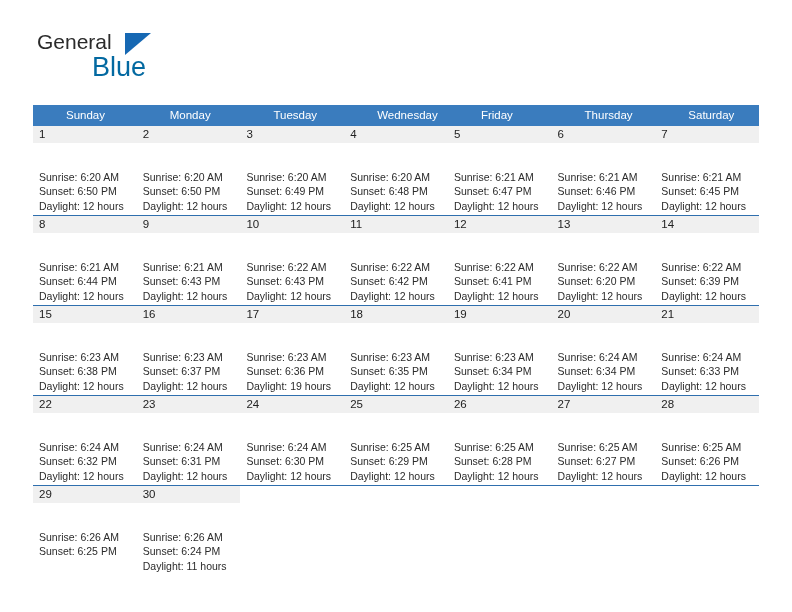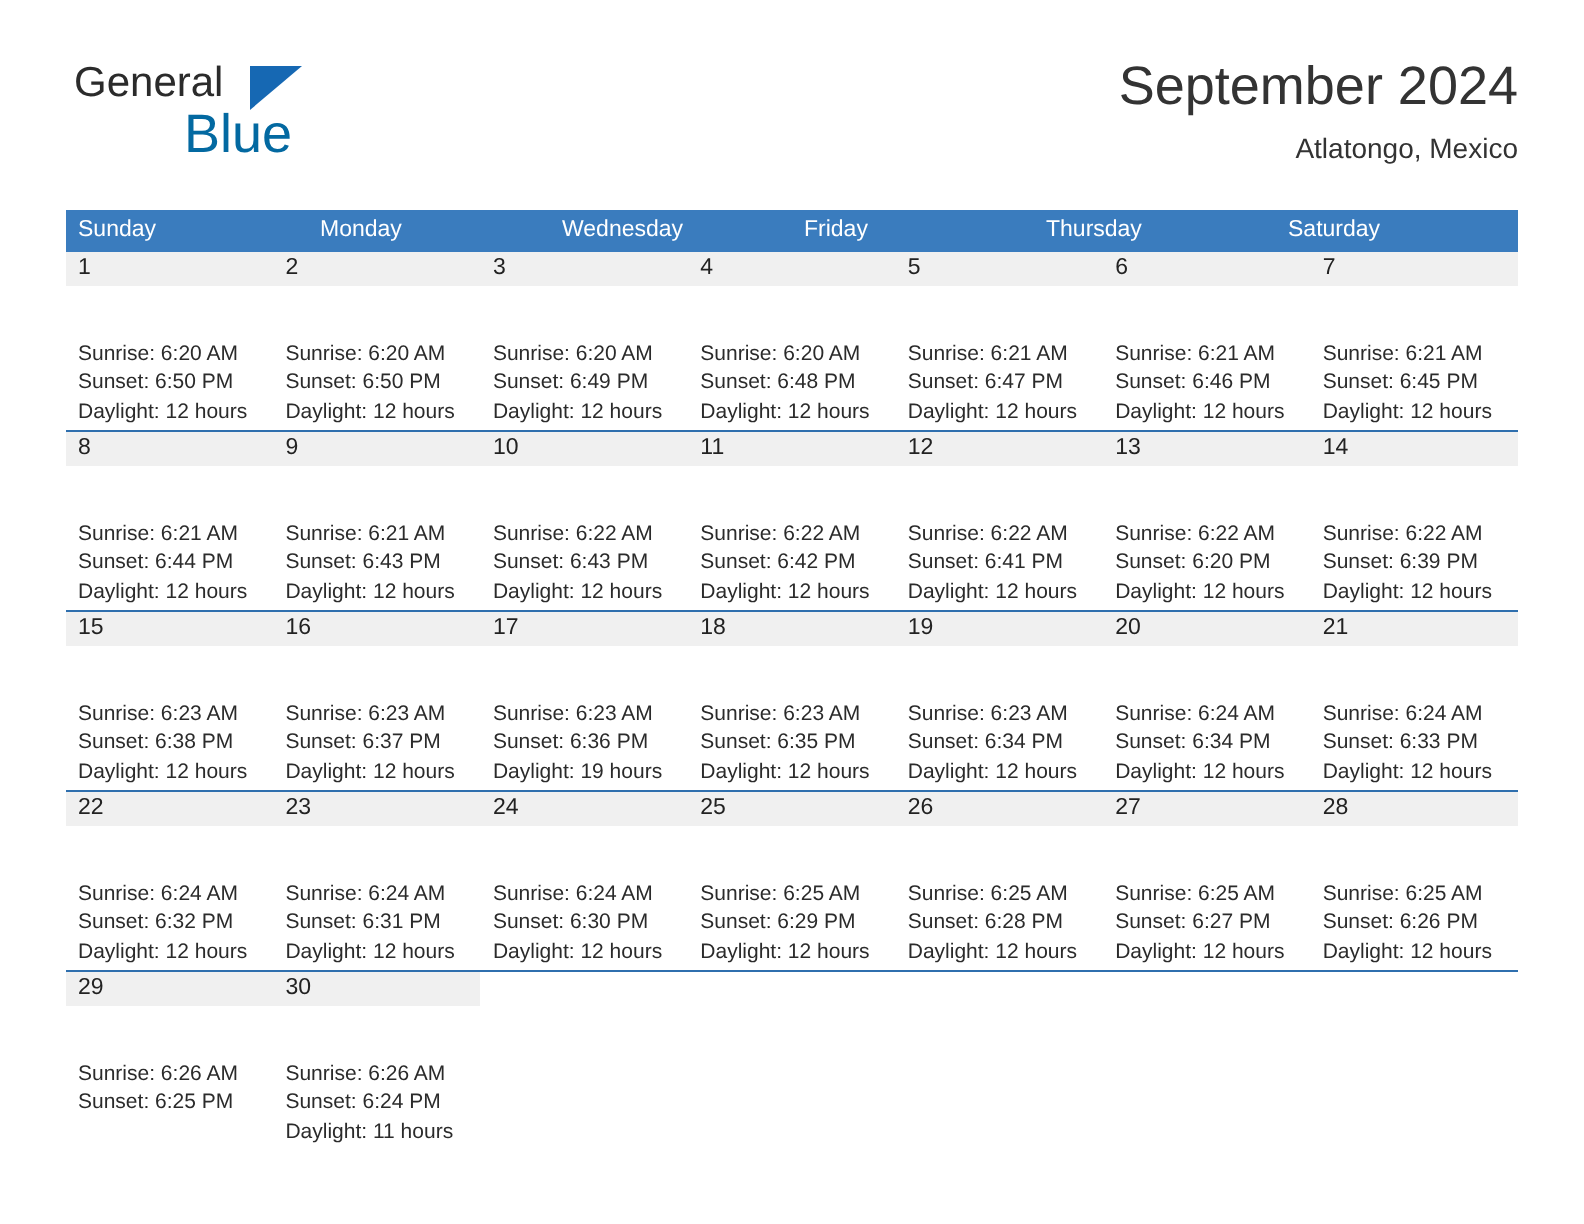--- a/index.html
+++ b/index.html
@@ -96,20 +96,21 @@
   }
   .weekday {
     flex: 1 1 0;
     color: #ffffff;
     font-size: 11.5px;
     line-height: 21px;
     padding-left: 6px;
     box-sizing: border-box;
     white-space: nowrap;
     overflow: hidden;
+    margin-left: 27px;
   }
   .week-row {
     display: flex;
     height: 89px;
     border-top: 1px solid #2f6fae;
   }
   .week-row.first {
     border-top: none;
   }
   .day-cell {
@@ -150,31 +151,28 @@
 <div class="page">
 
   <div class="header">
 
     <div class="brand">
       <span class="brand-general">General</span>
       <span class="brand-tri"></span>
       <span class="brand-blue">Blue</span>
     </div>
 
-    <div class="title-block">
-      <div class="cal-title">September 2024</div>
-      <div class="cal-subtitle">Atlatongo, Mexico</div>
-    </div>
 
   </div>
 
   <div class="calendar">
     <div class="weekday-row">
       <div class="weekday">Sunday</div>
       <div class="weekday">Monday</div>
+      <div class="weekday">Tuesday</div>
       <div class="weekday">Wednesday</div>
       <div class="weekday">Friday</div>
       <div class="weekday">Thursday</div>
       <div class="weekday">Saturday</div>
     </div>
 
     <div class="week-row first">
       <div class="day-cell">
         <div class="day-number">1</div>
         <div class="day-info">

